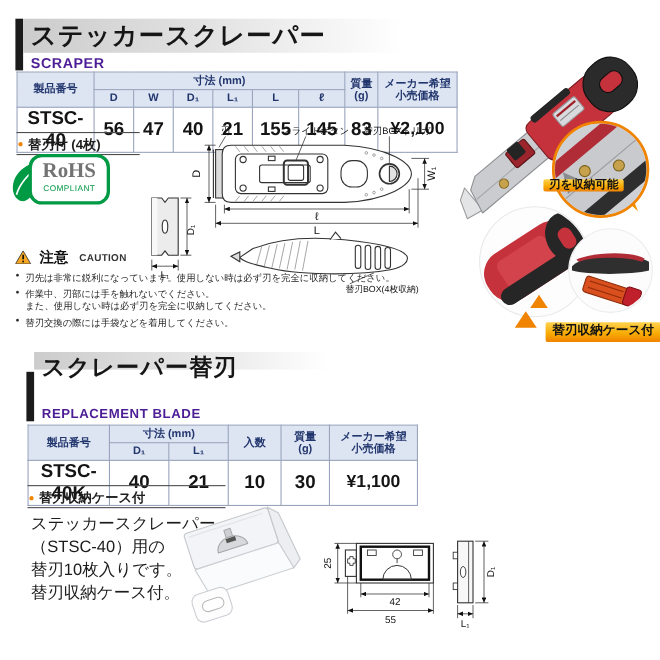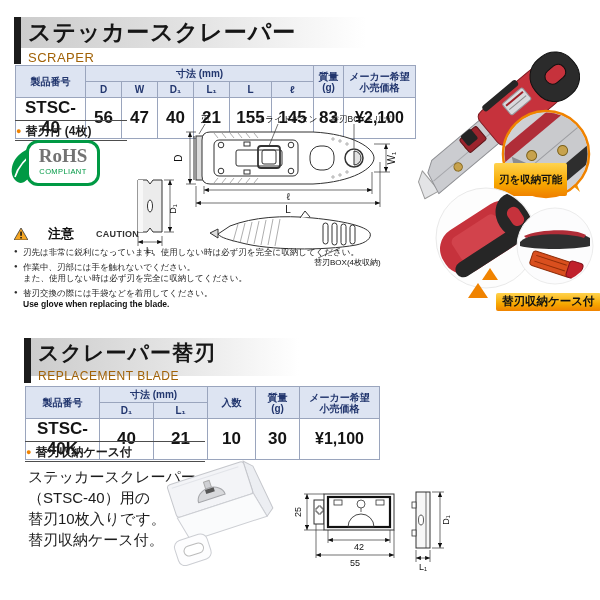--- a/index.html
+++ b/index.html
@@ -3,21 +3,21 @@
 <meta charset="utf-8">
 <style>
   *{margin:0;padding:0;box-sizing:border-box}
   html,body{width:600px;height:600px;background:#fff}
   body{font-family:"Liberation Sans","DejaVu Sans",sans-serif;position:relative;overflow:hidden;color:#1a1a1a}
 
   
   .tbar{position:absolute;width:7px;background:#1b1b1b}
   .tbg{position:absolute;background:linear-gradient(to right,#cccccc 0%,#e3e3e3 50%,#ffffff 100%)}
   .tbg h2{font-weight:bold;color:#161616;white-space:nowrap;padding-left:7px;letter-spacing:1px}
-  .tsub{position:absolute;font-weight:normal;color:#a16207;letter-spacing:.5px}
+  .tsub{position:absolute;font-weight:bold;color:#4c1d95;letter-spacing:.5px}
 
   
   .spec{border-collapse:collapse;position:absolute;table-layout:fixed;background:#fff}
   .spec th,.spec td{border:1px solid #9aa5bd;padding:0;text-align:center;vertical-align:middle}
   .spec thead th{background:#dde4f2;color:#22366e;font-size:10px;font-weight:bold;height:16px;line-height:12px}
   .spec thead th span{display:block;line-height:11px}
   .spec td{font-size:17px;font-weight:bold;color:#141414;height:25px}
   .spec td.price{font-size:16px}
 
   
@@ -27,29 +27,29 @@
 
   
   #rohs{position:absolute;left:10px;top:139px;width:92px;height:50px}
   #rohs .rbox{position:absolute;left:16px;top:1px;width:74px;height:46px;border:3px solid #009944;border-radius:12px;background:#fff;text-align:center}
   #rohs .r1{font-family:"Liberation Serif","DejaVu Serif",serif;font-size:19px;font-weight:bold;color:#737373;line-height:23px;margin-top:1px}
   #rohs .r2{font-size:7.5px;font-weight:normal;color:#009944;letter-spacing:.4px}
   #rohs svg{position:absolute;left:-2px;top:4px}
 
   
   .caution{position:absolute;left:14px;top:225px;width:400px}
-  .chead{font-size:13px;font-weight:bold;color:#101010;display:flex;align-items:center;gap:20px}
+  .chead{font-size:13px;font-weight:bold;color:#101010;display:flex;align-items:center;gap:8px}
   .chead .cen{font-size:9px;font-weight:bold;color:#333;margin-left:2px;letter-spacing:.3px}
   .citem{position:relative;padding-left:9px;margin-top:4px}
   .citem::before{content:"●";position:absolute;left:0;top:1px;font-size:6px;color:#2d2d2d}
   .citem .jline{display:block;font-size:8.5px;line-height:11px;color:#1f1f1f}
   .citem .eline{display:block;font-size:8.5px;line-height:11px;color:#111;font-weight:bold}
 
   
-  .chip{position:absolute;background:linear-gradient(180deg,#ffd34e 0%,#f7a800 60%,#f08300 100%);color:#111;font-weight:bold;font-size:10.5px;line-height:1;padding:11px 5px;border-radius:2px;white-space:nowrap;text-align:center}
+  .chip{position:absolute;background:linear-gradient(180deg,#ffd34e 0%,#f7a800 60%,#f08300 100%);color:#111;font-weight:bold;font-size:10.5px;line-height:1;padding:0 5px;border-radius:2px;white-space:nowrap;text-align:center}
   .chip2{font-size:11.5px;padding:3px 6px}
 
   
   .desc{position:absolute}
   .desc div{font-size:15px;line-height:21px;color:#1c1c1c}
 
   svg{display:block}
   svg text{font-family:"Liberation Sans","DejaVu Sans",sans-serif;fill:#111}
 </style>
 </head>
@@ -247,21 +247,20 @@
     </div>
     <div class="citem">
       <span class="jline">刃先は非常に鋭利になっています。使用しない時は必ず刃を完全に収納してください。</span>
     </div>
     <div class="citem">
       <span class="jline">作業中、刃部には手を触れないでください。</span>
       <span class="jline">また、使用しない時は必ず刃を完全に収納してください。</span>
     </div>
     <div class="citem">
       <span class="jline">替刃交換の際には手袋などを着用してください。</span>
-      <span class="eline">Use glove when replacing the blade.</span>
     </div>
   </div>
 
   <svg style="position:absolute;left:396px;top:16px" width="204" height="190" viewBox="0 0 204 190">
     <defs>
         <clipPath id="c1">
           <circle cx="150" cy="138" r="41.5"></circle>
         </clipPath>
       </defs>
     <g transform="translate(50,152) rotate(-40)" stroke-linejoin="round">
@@ -325,21 +324,21 @@
         <line x1="110" y1="76" x2="142" y2="76" stroke="#8f2d08"></line>
         <line x1="110" y1="82" x2="142" y2="82" stroke="#8f2d08"></line>
       </g>
     </g>
     <polygon points="58,94 66,82 74,94" fill="#f08300"></polygon>
     <polygon points="44,112 54,97 64,112" fill="#f08300"></polygon>
   </svg>
   <div class="chip chip2" style="left:496px;top:293px">替刃収納ケース付</div>
 
   <div class="tbar" style="left:24px;top:338px;height:45px"></div>
-  <div class="tbg" style="left:31px;top:338px;width:268px;height:38px">
+  <div class="tbg" style="left:31px;top:320px;width:268px;height:16px">
     <h2 style="font-size:21px;line-height:29px">スクレーパー替刃</h2>
   </div>
   <div class="tsub" style="left:38px;top:369px;font-size:12px">REPLACEMENT BLADE</div>
 
   <table class="spec" style="left:25px;top:386px;width:354px">
     <colgroup>
       <col style="width:74px">
         <col style="width:54px">
         <col style="width:54px">
       <col style="width:48px">

